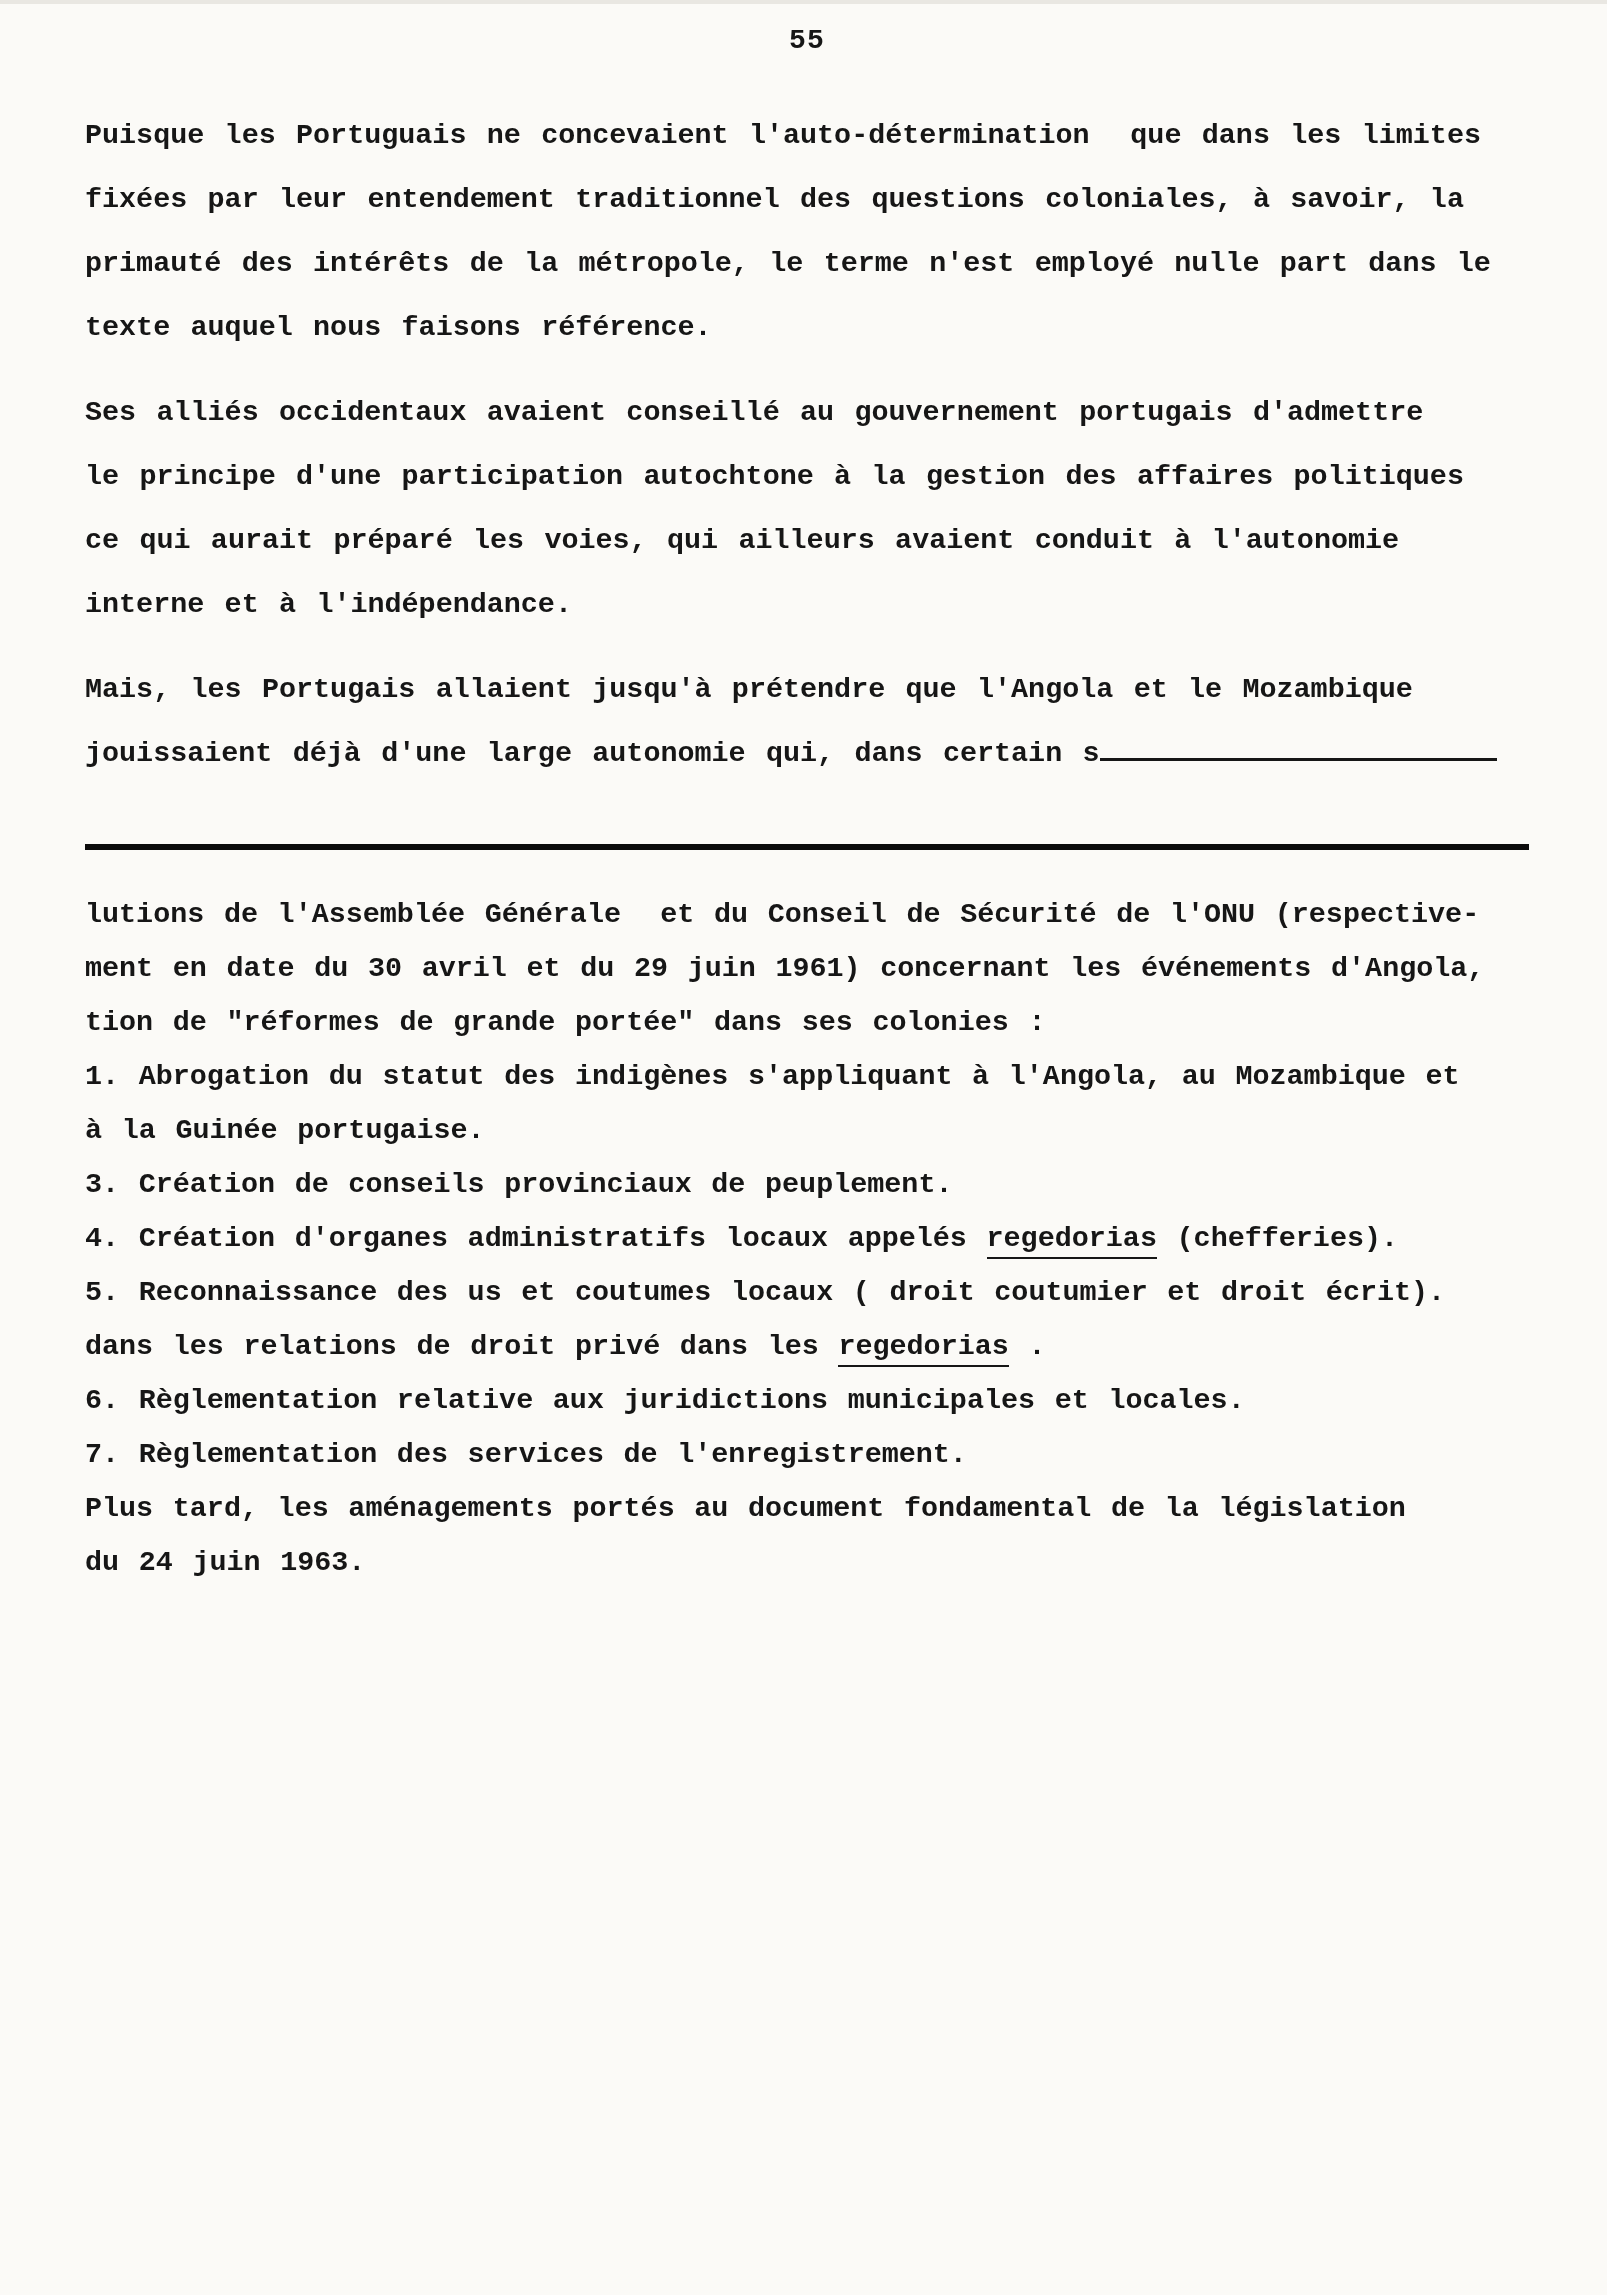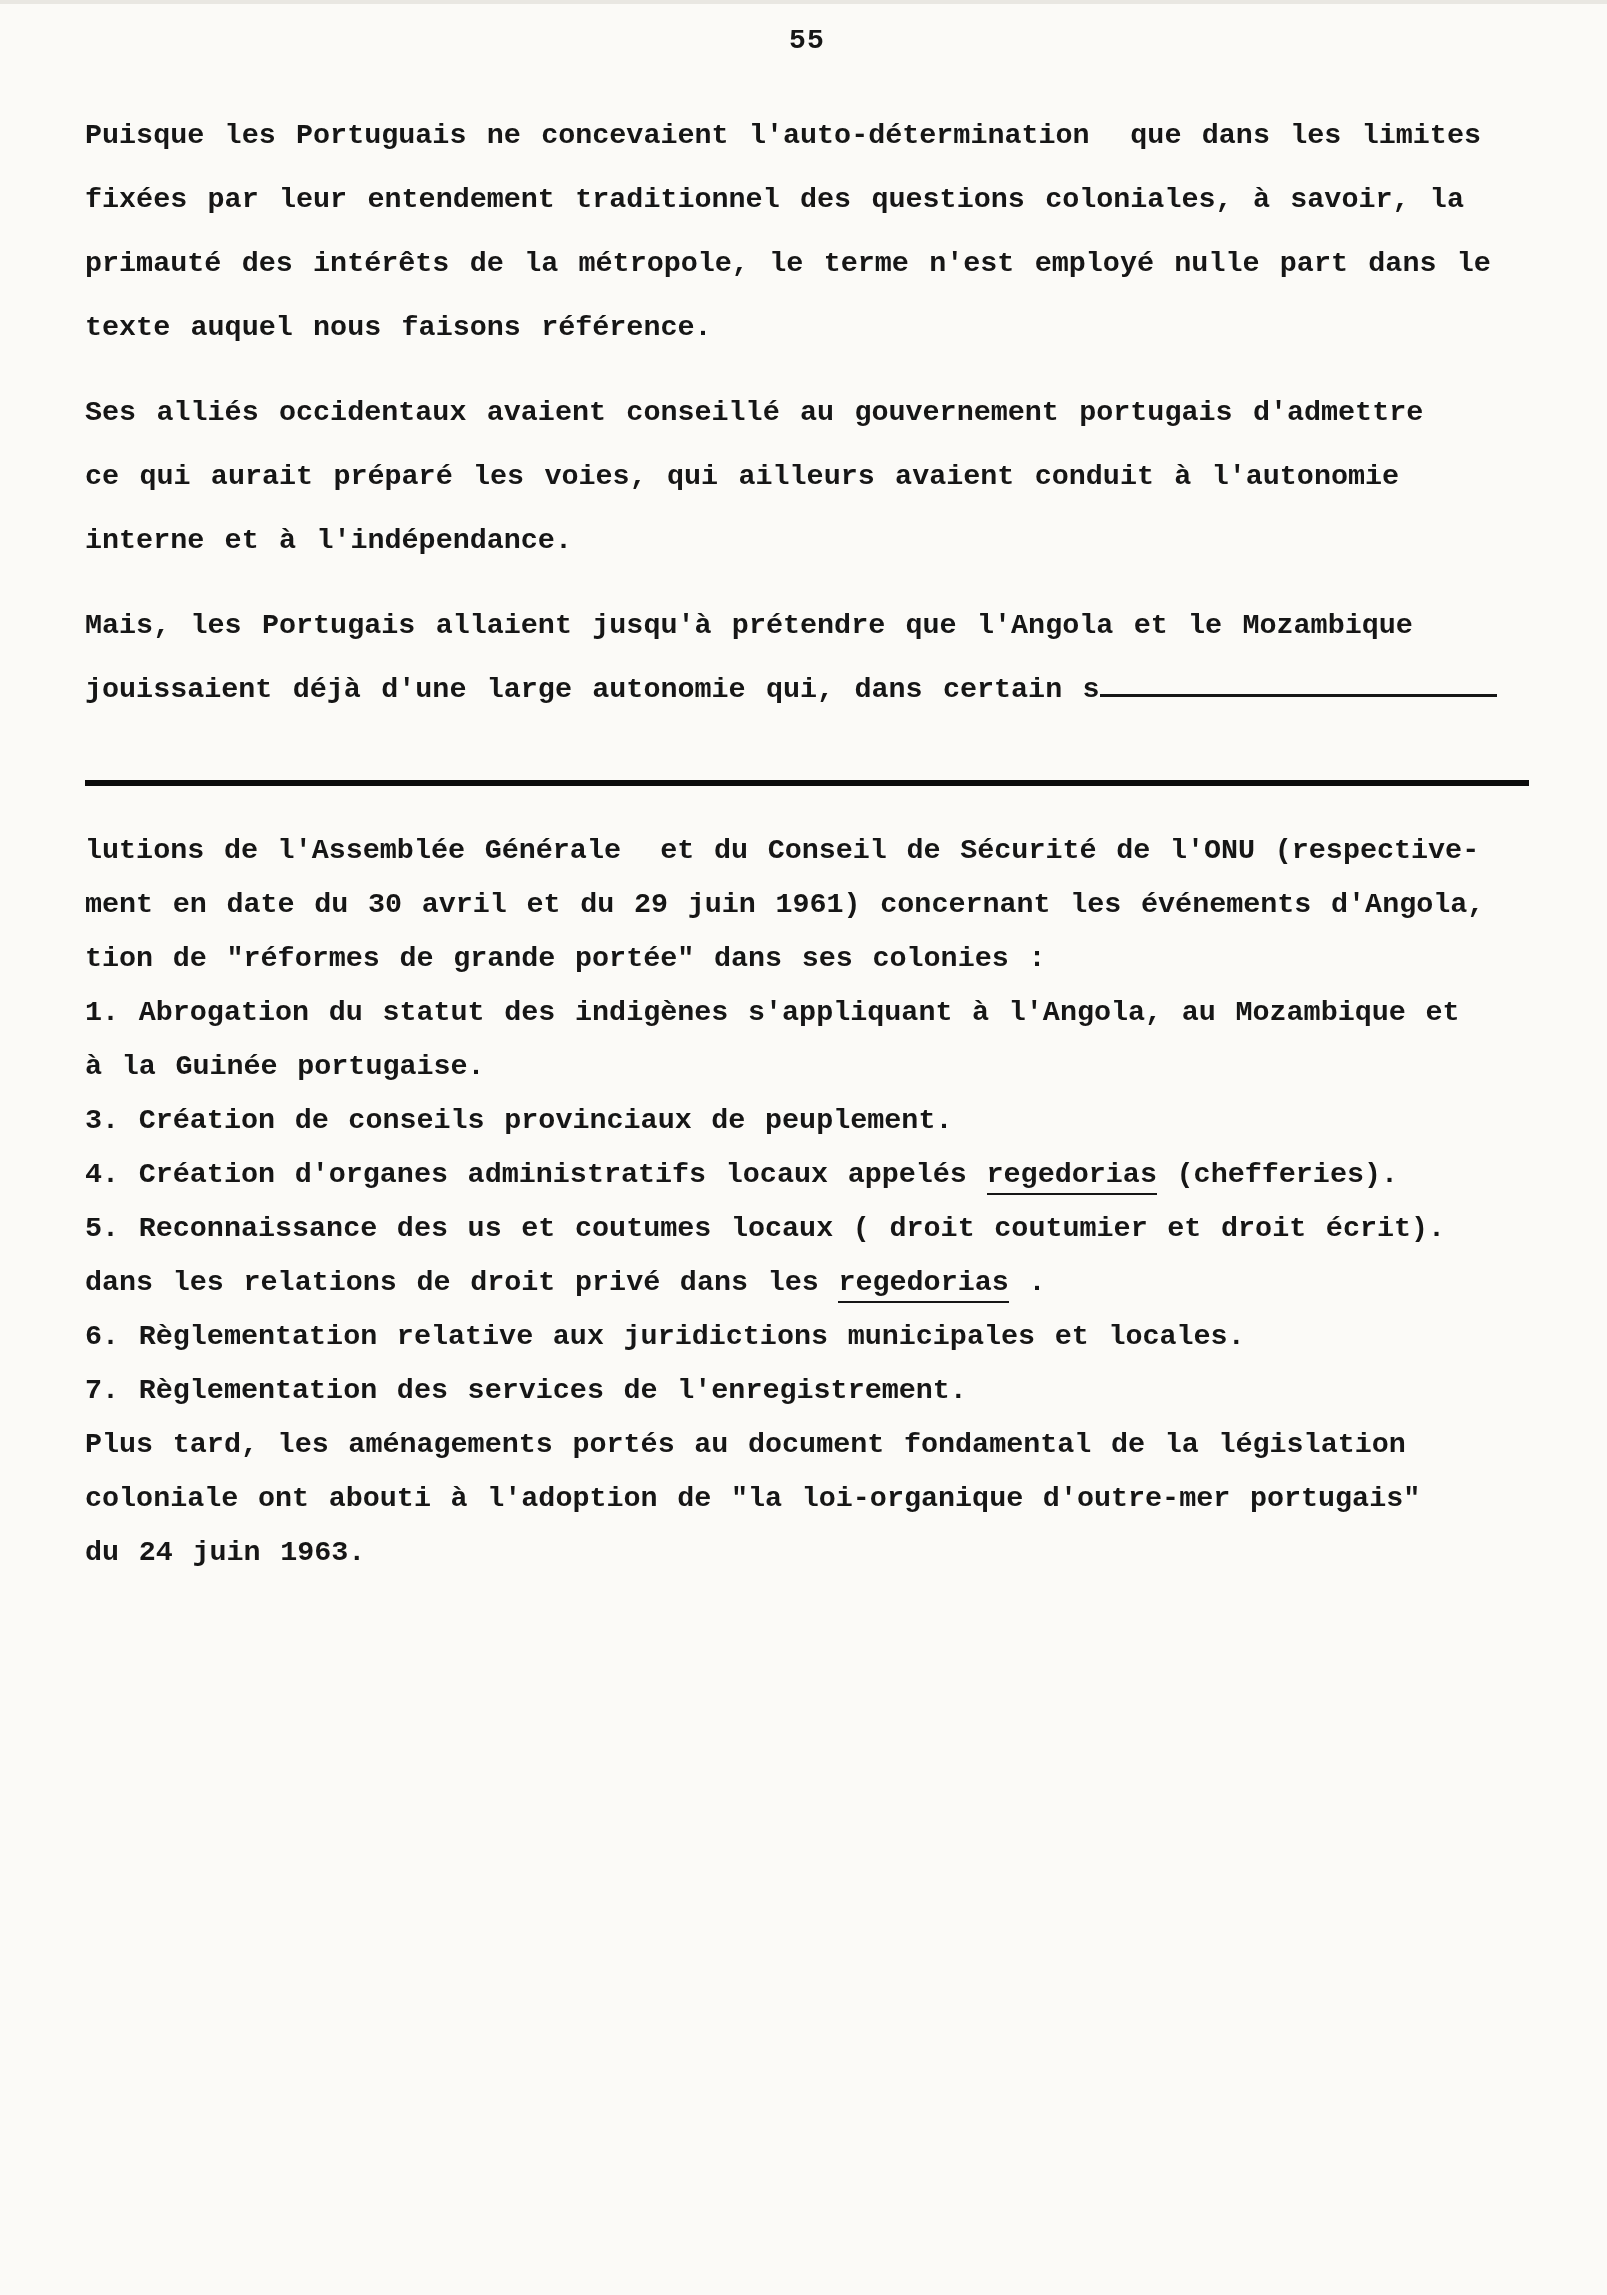--- a/index.html
+++ b/index.html
@@ -77,20 +77,21 @@
 
     <p class="para">
       <span class="line">Puisque les Portuguais ne concevaient l'auto-détermination  que dans les limites</span>
       <span class="line">fixées par leur entendement traditionnel des questions coloniales, à savoir, la</span>
       <span class="line">primauté des intérêts de la métropole, le terme n'est employé nulle part dans le</span>
       <span class="line">texte auquel nous faisons référence.</span>
     </p>
 
     <p class="para">
       <span class="line">Ses alliés occidentaux avaient conseillé au gouvernement portugais d'admettre</span>
+      <span class="line">le principe d'une participation autochtone à la gestion des affaires politiques</span>
       <span class="line">ce qui aurait préparé les voies, qui ailleurs avaient conduit à l'autonomie</span>
       <span class="line">interne et à l'indépendance.</span>
     </p>
 
     <p class="para">
       <span class="line">Mais, les Portugais allaient jusqu'à prétendre que l'Angola et le Mozambique</span>
       <span class="line"><span>jouissaient déjà d'une large autonomie qui, dans certain s</span><span class="fill-line"></span></span>
     </p>
 
   </div>
@@ -103,18 +104,17 @@
     <span class="fline">tion de "réformes de grande portée" dans ses colonies :</span>
     <span class="fline">1. Abrogation du statut des indigènes s'appliquant à l'Angola, au Mozambique et</span>
     <span class="fline">à la Guinée portugaise.</span>
     <span class="fline">3. Création de conseils provinciaux de peuplement.</span>
     <span class="fline"><span>4. Création d'organes administratifs locaux appelés </span><span class="uword">regedorias</span><span> (chefferies).</span></span>
     <span class="fline">5. Reconnaissance des us et coutumes locaux ( droit coutumier et droit écrit).</span>
     <span class="fline"><span>dans les relations de droit privé dans les </span><span class="uword">regedorias</span><span> .</span></span>
     <span class="fline">6. Règlementation relative aux juridictions municipales et locales.</span>
     <span class="fline">7. Règlementation des services de l'enregistrement.</span>
     <span class="fline">Plus tard, les aménagements portés au document fondamental de la législation</span>
-    <span class="fline">coloniale ont abouti à l'adoption de "la loi-organique d'outre-mer portugais"</span>
     <span class="fline">du 24 juin 1963.</span>
   </div>
 
 </div>
 
 
 </body></html>

